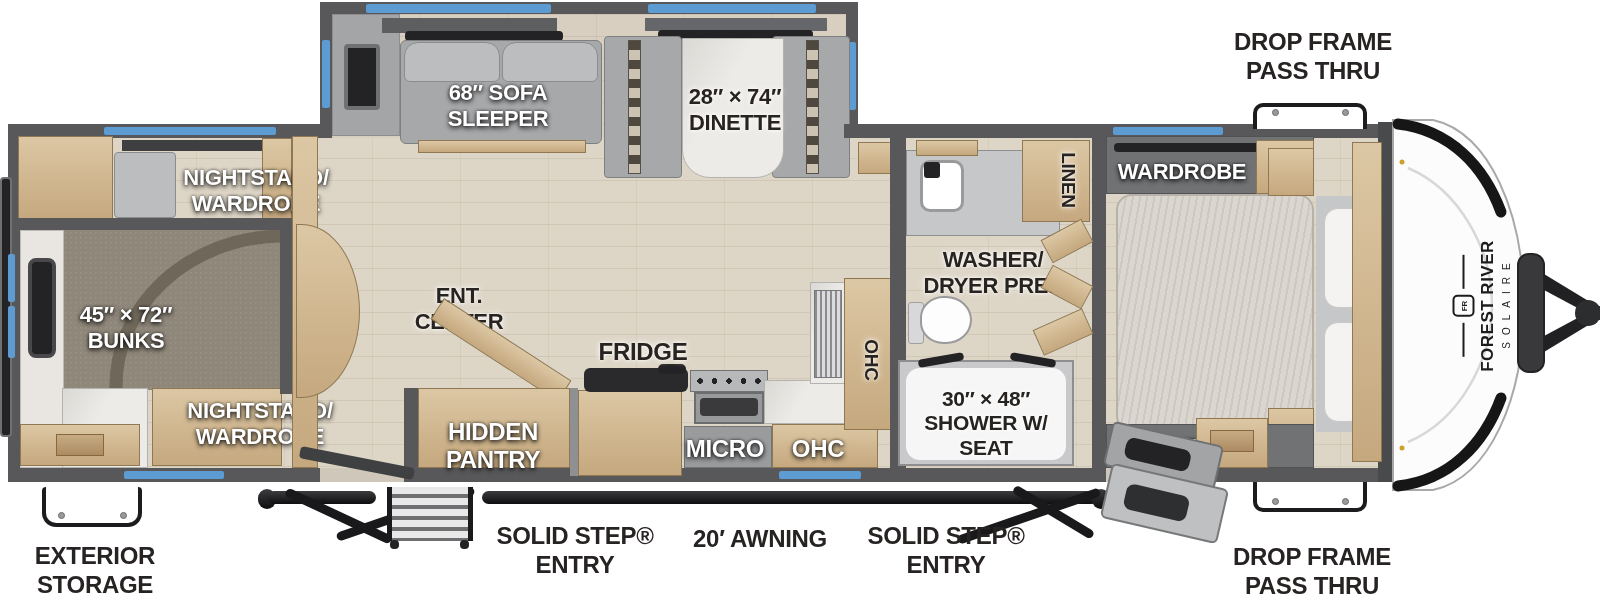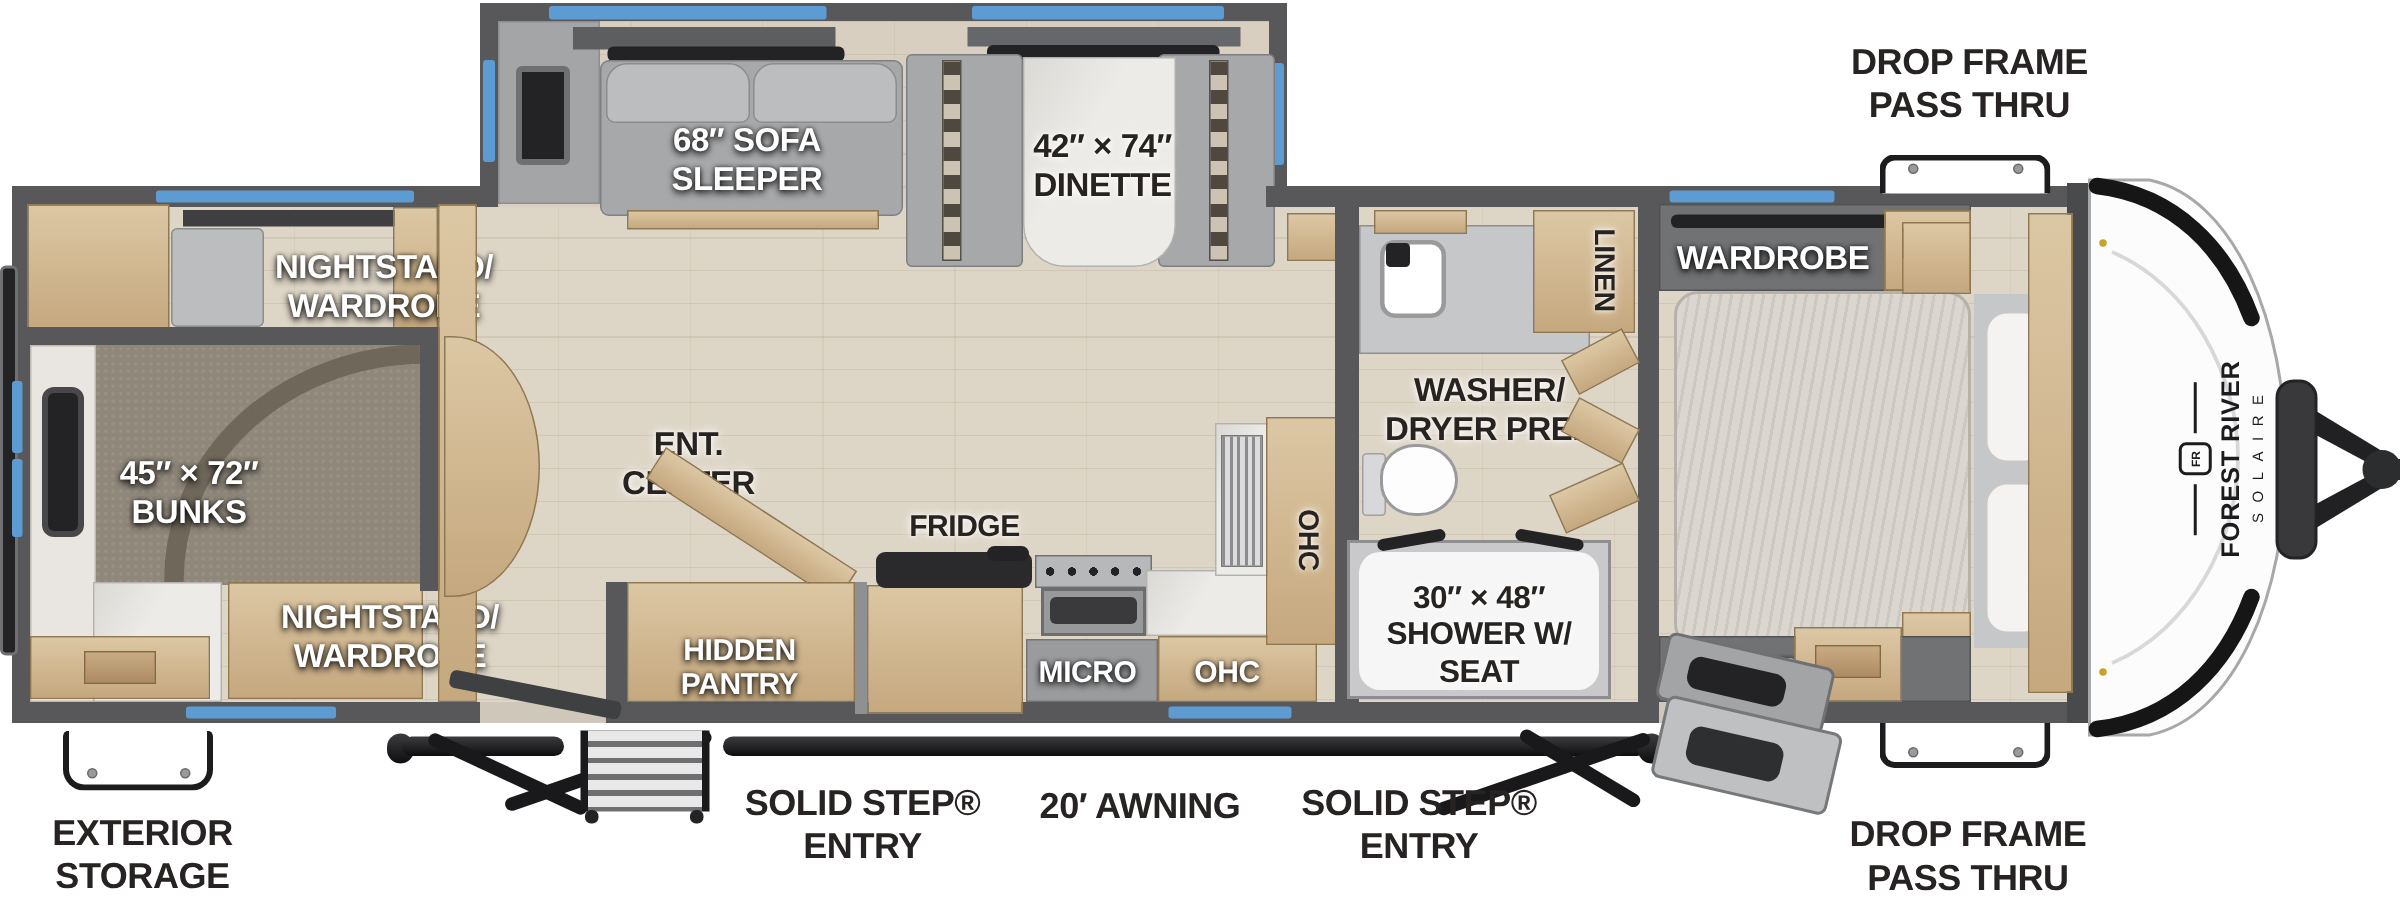--- a/index.html
+++ b/index.html
@@ -19,21 +19,21 @@
   .marble{position:absolute;background:#edebe7;background-image:linear-gradient(120deg,rgba(170,170,165,.28) 0%,transparent 40%);
           border:1px solid #b3b2ae;box-sizing:border-box;}
   .darkbox{position:absolute;background:#232325;border-radius:4px;}
   .gray{position:absolute;background:#b9babc;border:1px solid #8d8e90;box-sizing:border-box;}
   .carpet{position:absolute;background-color:#8f877a;
           background-image:radial-gradient(rgba(255,255,255,.08) 1px,transparent 1px);background-size:5px 5px;}
   .lbl{position:absolute;transform:translate(-50%,-50%);white-space:pre-line;text-align:center;
        font-weight:bold;line-height:1.16;letter-spacing:-.3px;}
   .lt{color:#ffffff;font-size:22px;text-shadow:0 2px 5px rgba(0,0,0,.9),0 0 3px rgba(0,0,0,.6);}
   .dk{color:#272320;font-size:22px;text-shadow:0 0 7px rgba(255,255,255,.95),0 0 3px rgba(255,255,255,.9);}
-  .sm{font-size:20px;}
+  .sm{font-size:24px;}
   .out{position:absolute;transform:translate(-50%,-50%);white-space:pre-line;text-align:center;
        font-weight:bold;line-height:1.2;color:#262322;font-size:24px;letter-spacing:-.3px;}
   .vert{transform:translate(-50%,-50%) rotate(90deg);font-size:19px;}
   .stripe{position:absolute;background:repeating-linear-gradient(180deg,#4e483f 0 9px,#cdc3b2 9px 19px);border:1px solid #55504a;box-sizing:border-box;}
   .vent{position:absolute;background:repeating-linear-gradient(90deg,#8c8c8e 0 2px,#dcdcde 2px 5px);border:1px solid #77787a;box-sizing:border-box;}
   .blackbar{position:absolute;background:linear-gradient(180deg,#3c3c3e,#0e0e10);border-radius:7px;}
   .steps{position:absolute;background:repeating-linear-gradient(180deg,#e8e8e8 0 7px,#6f6f71 7px 11px);
          border-left:5px solid #1a1a1c;border-right:5px solid #1a1a1c;box-sizing:border-box;}
   .brand{position:absolute;left:1482px;top:306px;transform:translate(-50%,-50%) rotate(-90deg);
          display:flex;flex-direction:column;align-items:center;gap:3px;color:#1c1c1e;}
@@ -73,21 +73,21 @@
 SLEEPER</div>
 
   <div class="abs" style="left:645px;top:18px;width:182px;height:13px;background:#66676a;"></div>
   <div class="darkbox" style="left:658px;top:30px;width:155px;height:11px;"></div>
 
   <div class="uph" style="left:604px;top:36px;width:78px;height:142px;border-radius:4px;"></div>
   <div class="stripe" style="left:628px;top:40px;width:13px;height:134px;"></div>
   <div class="uph" style="left:772px;top:36px;width:78px;height:142px;border-radius:4px;"></div>
   <div class="stripe" style="left:806px;top:40px;width:13px;height:134px;"></div>
   <div class="marble" style="left:682px;top:38px;width:102px;height:140px;border-radius:0 0 28px 28px;"></div>
-  <div class="lbl dk" style="left:735px;top:110px;">42″ × 74″
+  <div class="lbl dk" style="left:735px;top:110px;">28″ × 74″
 DINETTE</div>
   <div class="wood" style="left:858px;top:142px;width:38px;height:32px;"></div>
 
   <div class="wall" style="left:8px;top:124px;width:314px;height:14px;"></div>
   <div class="wall" style="left:844px;top:124px;width:548px;height:14px;"></div>
   <div class="wall" style="left:8px;top:124px;width:14px;height:358px;"></div>
   <div class="wall" style="left:8px;top:468px;width:1380px;height:14px;"></div>
   <div class="wallD" style="left:1378px;top:122px;width:16px;height:360px;"></div>
 
   <div class="darkbox" style="left:0px;top:177px;width:12px;height:260px;border:2px solid #6f7072;box-sizing:border-box;"></div>

